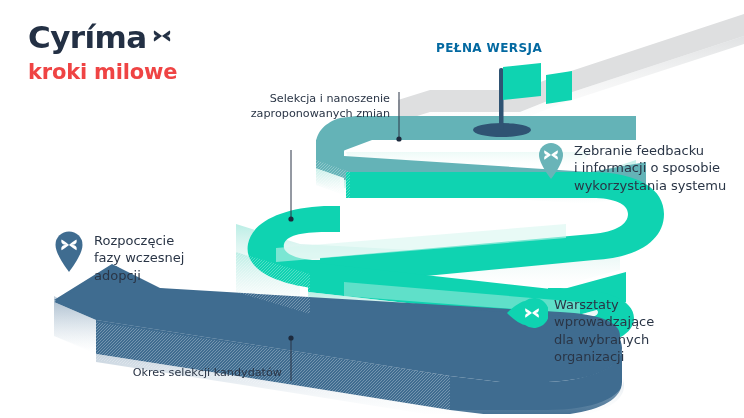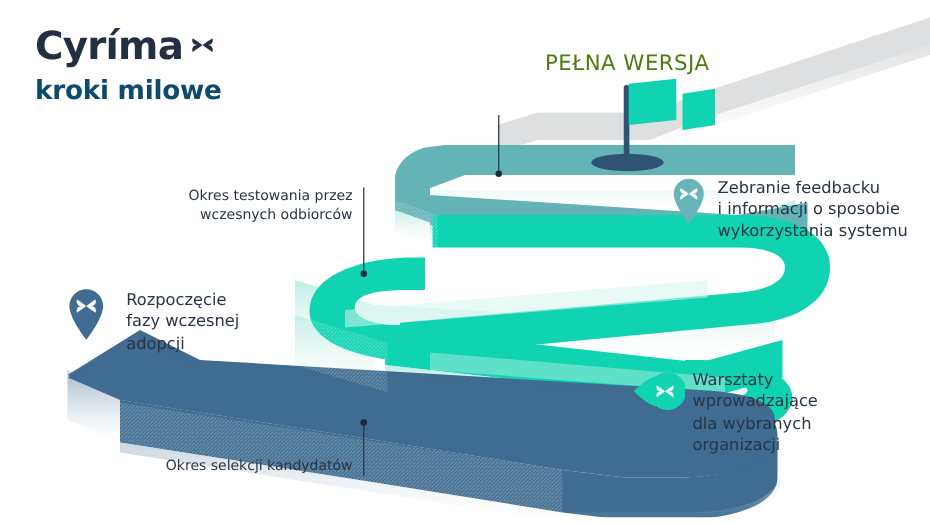--- a/index.html
+++ b/index.html
@@ -43,35 +43,35 @@
     line-height: 1;
   }
   .brand-mark {
     margin-top: 3px;
   }
   .brand-sub {
     margin-top: 9px;
     font-family: "DejaVu Sans", sans-serif;
     font-size: 21px;
     font-weight: bold;
-    color: #0c4a6e;
+    color: #ef4444;
     letter-spacing: -0.2px;
     line-height: 1;
   }
 
   
   .goal-label {
     position: absolute;
     left: 436px;
     top: 41px;
     font-family: "DejaVu Sans", sans-serif;
-    font-size: 17px;
-    font-weight: normal;
+    font-size: 12px;
+    font-weight: bold;
     letter-spacing: 0.4px;
-    color: #4d7c0f;
+    color: #0369a1;
     white-space: nowrap;
   }
 
   
   .callout {
     position: absolute;
   }
   .callout .ctext {
     font-family: "DejaVu Sans", sans-serif;
     font-size: 11.2px;
@@ -307,25 +307,25 @@
         <path d="M12 12 C 14.8 9.8 18.4 7.4 20.6 6.0 C 21.4 7.8 21.0 10.4 19.0 11.4 C 17.0 12.4 14.0 12.2 12 12 Z" fill="#233044"></path>
         <path d="M12 12 C 9.2 14.2 5.6 16.6 3.4 18.0 C 2.6 16.2 3.0 13.6 5.0 12.6 C 7.0 11.6 10.0 11.8 12 12 Z" fill="#233044"></path>
         <path d="M12 12 C 14.8 14.2 18.4 16.6 20.6 18.0 C 21.4 16.2 21.0 13.6 19.0 12.6 C 17.0 11.6 14.0 11.8 12 12 Z" fill="#233044"></path>
       </svg>
     </div>
     <div class="brand-sub">kroki milowe</div>
   </div>
 
   <div class="goal-label">PEŁNA WERSJA</div>
 
-
-  <div class="callout right-align" style="left:110px; top:150px; width:172px;">
-    <div class="ctext">Okres testowania przez
-wczesnych odbiorców</div>
-  </div>
+  <div class="callout right-align" style="left:215px; top:92px; width:175px;">
+    <div class="ctext">Selekcja i nanoszenie
+zaproponowanych zmian</div>
+  </div>
+
 
   <div class="callout right-align" style="left:110px; top:366px; width:172px;">
     <div class="ctext">Okres selekcji kandydatów</div>
   </div>
 
   <div class="pin-callout" style="left:536px; top:140px;">
     <div class="pin-holder">
       <svg width="30" height="40" viewBox="0 0 30 40">
         <path d="M15 39 C 15 39 3 24 3 15 A12 12 0 1 1 27 15 C 27 24 15 39 15 39 Z" fill="#69B4B8"></path>
         <g fill="#ffffff">
@@ -334,21 +334,21 @@
           <path d="M15 15 C12.8 16.8 10.1 18.6 8.4 19.7 C7.8 18.2 8.2 16.3 9.7 15.5 C11.2 14.8 13.5 14.9 15 15 Z"></path>
           <path d="M15 15 C17.2 16.8 19.9 18.6 21.6 19.7 C22.2 18.2 21.8 16.3 20.3 15.5 C18.8 14.8 16.5 14.9 15 15 Z"></path>
         </g>
       </svg>
     </div>
     <div class="ptext" style="margin-left:8px; margin-top:2px;">Zebranie feedbacku
 i informacji o sposobie
 wykorzystania systemu</div>
   </div>
 
-  <div class="pin-callout" style="left:52px; top:228px;gap:7px;">
+  <div class="pin-callout" style="left:52px; top:228px;">
     <div class="pin-holder">
       <svg width="34" height="45" viewBox="0 0 30 40">
         <path d="M15 39 C 15 39 3 24 3 15 A12 12 0 1 1 27 15 C 27 24 15 39 15 39 Z" fill="#3F6C90"></path>
         <g fill="#ffffff">
           <path d="M15 15 C12.8 13.2 10.1 11.4 8.4 10.3 C7.8 11.8 8.2 13.7 9.7 14.5 C11.2 15.2 13.5 15.1 15 15 Z"></path>
           <path d="M15 15 C17.2 13.2 19.9 11.4 21.6 10.3 C22.2 11.8 21.8 13.7 20.3 14.5 C18.8 15.2 16.5 15.1 15 15 Z"></path>
           <path d="M15 15 C12.8 16.8 10.1 18.6 8.4 19.7 C7.8 18.2 8.2 16.3 9.7 15.5 C11.2 14.8 13.5 14.9 15 15 Z"></path>
           <path d="M15 15 C17.2 16.8 19.9 18.6 21.6 19.7 C22.2 18.2 21.8 16.3 20.3 15.5 C18.8 14.8 16.5 14.9 15 15 Z"></path>
         </g>
       </svg>

